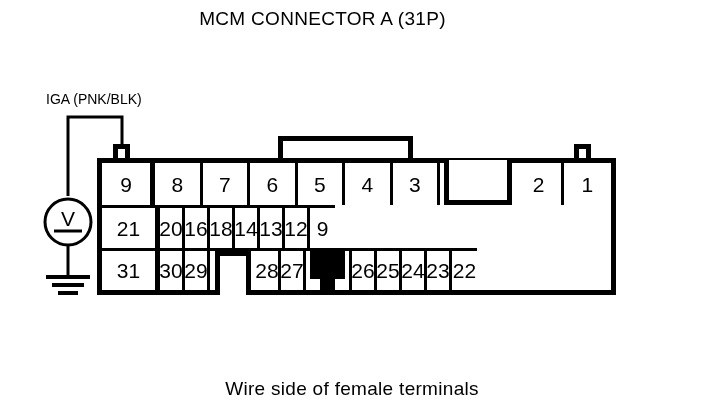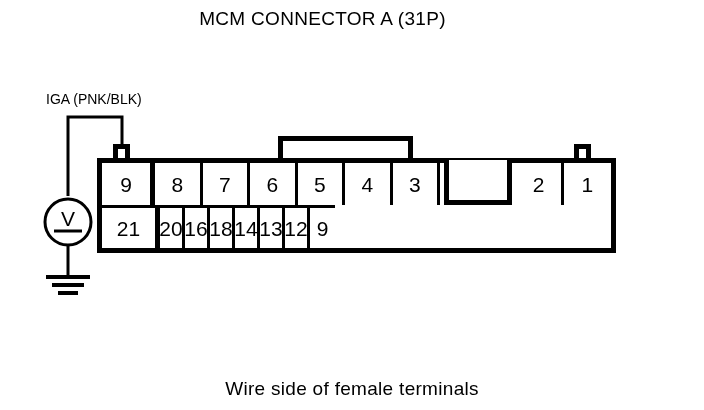--- a/index.html
+++ b/index.html
@@ -219,15 +219,34 @@
     <div class="cell w-lead">21</div>
     <div class="cell w1">20</div>
     <div class="cell w1">16</div>
     <div class="cell w1">18</div>
     <div class="cell w1">14</div>
     <div class="cell w1">13</div>
     <div class="cell w1">12</div>
     <div class="cell w1">9</div>
   </div>
 
+  <div class="row bottom">
+    <div class="cell w-lead">31</div>
+    <div class="cell w1">30</div>
+    <div class="cell w1">29</div>
+    <div class="cell notch-bottom">
+      <div class="notch-shape"></div>
+    </div>
+    <div class="cell w1">28</div>
+    <div class="cell w1">27</div>
+    <div class="cell filled">
+      <div class="fill-shape"></div>
+      <div class="fill-tab"></div>
+    </div>
+    <div class="cell w1">26</div>
+    <div class="cell w1">25</div>
+    <div class="cell w1">24</div>
+    <div class="cell w1">23</div>
+    <div class="cell w1">22</div>
+  </div>
 </div>
 
 <div class="caption">Wire side of female terminals</div>
 
 </body></html>

